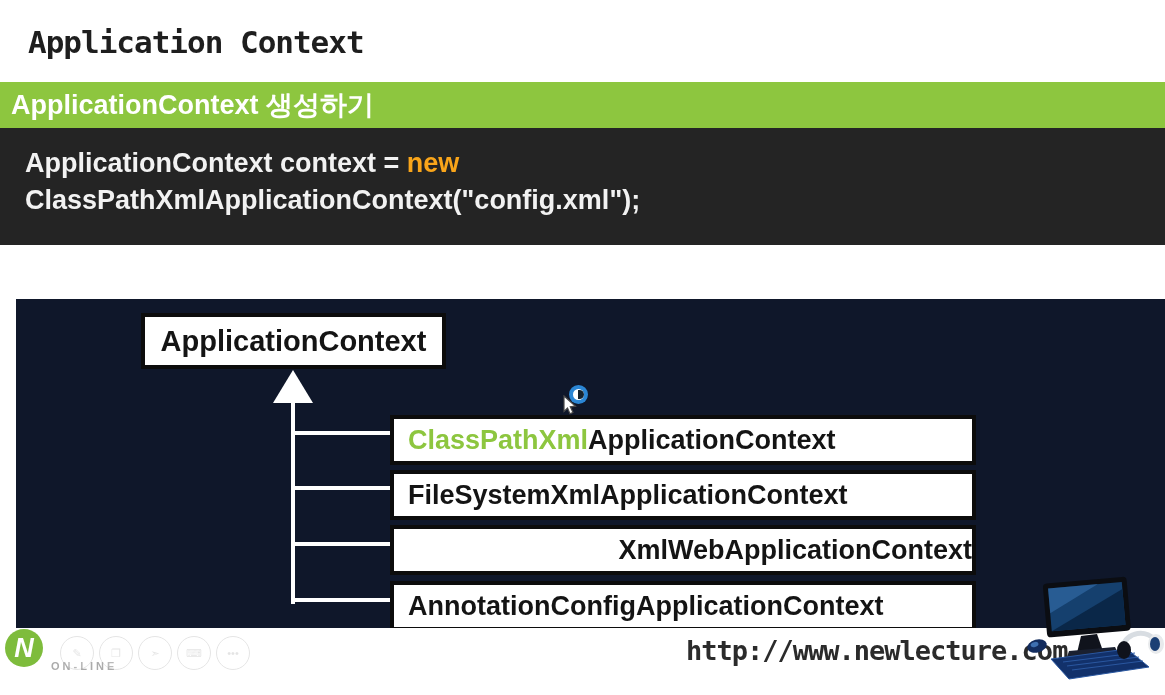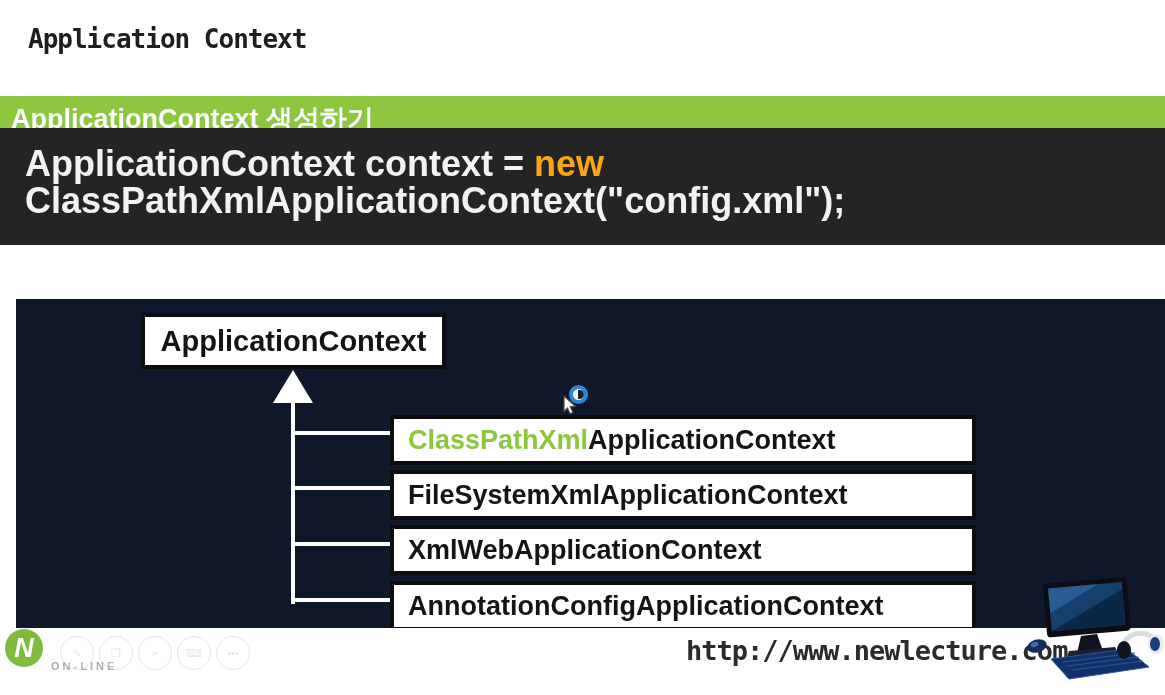--- a/index.html
+++ b/index.html
@@ -4,35 +4,35 @@
 <style>
   html,body{margin:0;padding:0;background:#888;}
   #stage{
     position:relative;width:1165px;height:695px;background:#ffffff;
     overflow:hidden;font-family:"Liberation Sans",sans-serif;
   }
   
   #page-title{
     position:absolute;left:28px;top:24px;
     font-family:"DejaVu Sans Mono",monospace;font-weight:bold;
-    font-size:26px;color:#1e1e1e;letter-spacing:-1px;white-space:nowrap;
+    font-size:31px;color:#1e1e1e;letter-spacing:-1px;white-space:nowrap;
   }
   
   .banner{
     position:absolute;left:0;width:100%;background:#8dc63f;color:#ffffff;
     font-weight:bold;font-size:27px;white-space:nowrap;box-sizing:border-box;
     padding-left:11px;overflow:hidden;
   }
-  #banner-create{top:96px;height:32px;line-height:46px;}
+  #banner-create{top:82px;height:46px;line-height:46px;}
   #banner-kinds{top:248px;height:51px;line-height:51px;}
   
   #code-block{
     position:absolute;left:0;top:128px;width:100%;height:117px;background:#242424;
     box-sizing:border-box;padding:17px 0 0 25px;
-    font-weight:bold;font-size:36px;line-height:37px;color:#f2f2f2;white-space:nowrap;
+    font-weight:bold;font-size:27px;line-height:37px;color:#f2f2f2;white-space:nowrap;
   }
   #code-block .kw{color:#f9a51a;}
   
   #diagram{
     position:absolute;left:16px;top:299px;width:100%;height:329px;background:#0f172a;
   }
   #parent-box{
     position:absolute;left:125px;top:14px;width:297px;height:48px;
     background:#ffffff;border:4px solid #0c0c0c;
     font-weight:bold;font-size:29px;line-height:48px;color:#141414;
@@ -47,21 +47,21 @@
     position:absolute;left:275px;top:102px;width:4px;height:203px;background:#ffffff;
   }
   .hline{position:absolute;left:277px;width:98px;height:4px;background:#ffffff;}
   #hline-0{top:132px;} #hline-1{top:187px;} #hline-2{top:243px;} #hline-3{top:299px;}
   .child-box{
     position:absolute;left:374px;width:564px;height:42px;
     background:#ffffff;border:4px solid #0c0c0c;box-sizing:content-box;
     font-weight:bold;font-size:27px;line-height:43px;color:#141414;
     padding-left:14px;white-space:nowrap;overflow:hidden;margin-top:8px;
   }
-  #child-0{top:108px;} #child-1{top:163px;} #child-2{top:218px;} #child-3{top:274px;}
+  #child-0{top:108px;} #child-1{top:163px;} #child-2{top:218px;text-align:right;} #child-3{top:274px;}
   .child-box .hl{color:#8dc63f;}
   
   #cursor-wrap{position:absolute;left:545px;top:82px;width:40px;height:40px;}
   #click-badge{
     position:absolute;left:8px;top:4px;width:19px;height:19px;border-radius:50%;
     background:#2b86d4;
   }
   #click-badge .inner{
     position:absolute;left:4px;top:4px;width:11px;height:11px;border-radius:50%;
     background:#ffffff;

